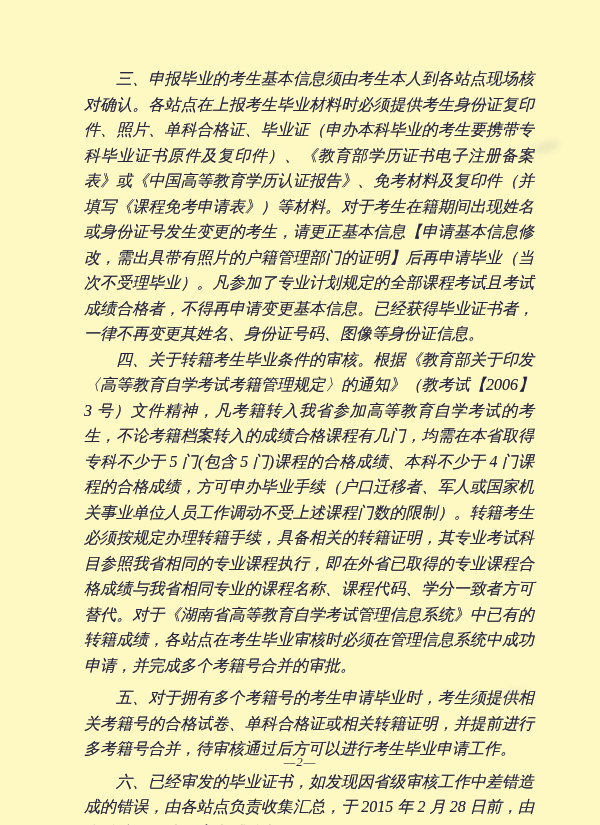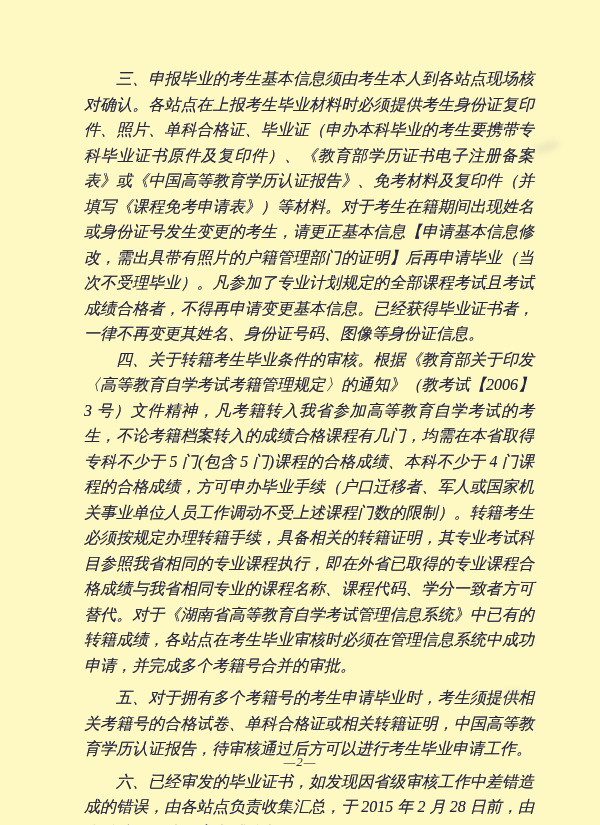--- a/index.html
+++ b/index.html
@@ -57,19 +57,19 @@
   .smudge-1 { left: 534px; top: 142px; width: 26px; height: 10px; transform: rotate(-18deg); }
   .smudge-2 { left: 506px; top: 690px; width: 20px; height: 8px; transform: rotate(10deg); }
 </style>
 </head>
 <body>
 
 <div class="page">
   <div class="content">
     <p class="para">三、申报毕业的考生基本信息须由考生本人到各站点现场核对确认。各站点在上报考生毕业材料时必须提供考生身份证复印件、照片、单科合格证、毕业证（申办本科毕业的考生要携带专科毕业证书原件及复印件）、《教育部学历证书电子注册备案表》或《中国高等教育学历认证报告》、免考材料及复印件（并填写《课程免考申请表》）等材料。对于考生在籍期间出现姓名或身份证号发生变更的考生，请更正基本信息【申请基本信息修改，需出具带有照片的户籍管理部门的证明】后再申请毕业（当次不受理毕业）。凡参加了专业计划规定的全部课程考试且考试成绩合格者，不得再申请变更基本信息。已经获得毕业证书者，一律不再变更其姓名、身份证号码、图像等身份证信息。</p>
     <p class="para">四、关于转籍考生毕业条件的审核。根据《教育部关于印发〈高等教育自学考试考籍管理规定〉的通知》（教考试【2006】3 号）文件精神，凡考籍转入我省参加高等教育自学考试的考生，不论考籍档案转入的成绩合格课程有几门，均需在本省取得专科不少于 5 门(包含 5 门)课程的合格成绩、本科不少于 4 门课程的合格成绩，方可申办毕业手续（户口迁移者、军人或国家机关事业单位人员工作调动不受上述课程门数的限制）。转籍考生必须按规定办理转籍手续，具备相关的转籍证明，其专业考试科目参照我省相同的专业课程执行，即在外省已取得的专业课程合格成绩与我省相同专业的课程名称、课程代码、学分一致者方可替代。对于《湖南省高等教育自学考试管理信息系统》中已有的转籍成绩，各站点在考生毕业审核时必须在管理信息系统中成功申请，并完成多个考籍号合并的审批。</p>
-    <p class="para gap">五、对于拥有多个考籍号的考生申请毕业时，考生须提供相关考籍号的合格试卷、单科合格证或相关转籍证明，中国高等教育学历认证报告，待审核通过后方可以进行考生毕业申请工作。</p>
+    <p class="para gap">五、对于拥有多个考籍号的考生申请毕业时，考生须提供相关考籍号的合格试卷、单科合格证或相关转籍证明，并提前进行多考籍号合并，待审核通过后方可以进行考生毕业申请工作。</p>
     <p class="para gap">六、已经审发的毕业证书，如发现因省级审核工作中差错造成的错误，由各站点负责收集汇总，于 2015 年 2 月 28 日前，由我院统一到省教育考试院办</p>
   </div>
   <div class="page-number">—2—</div>
   <div class="smudge smudge-1"></div>
   <div class="smudge smudge-2"></div>
 </div>
 
 </body></html>

